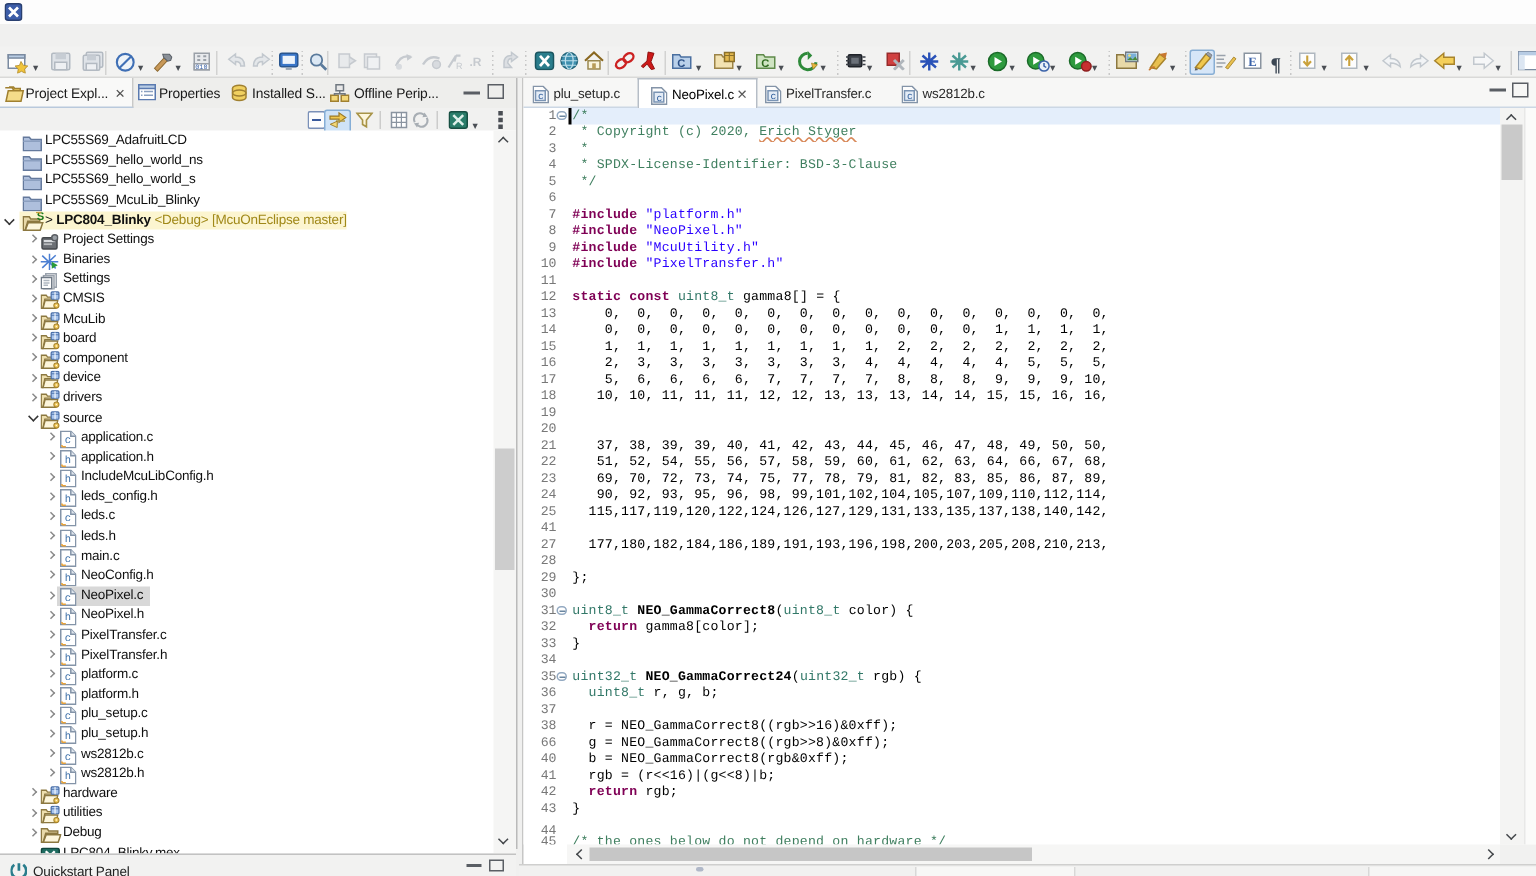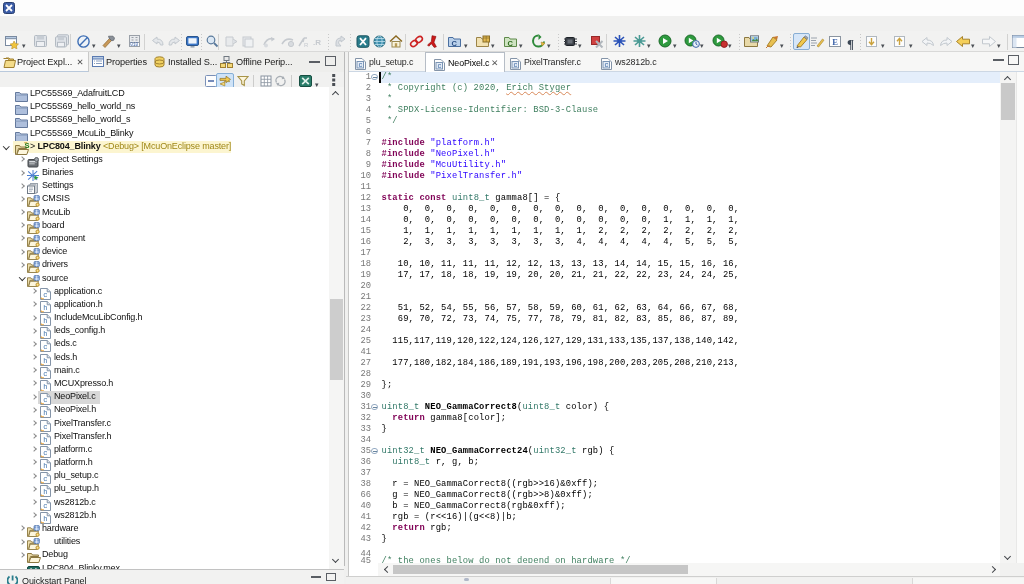--- a/index.html
+++ b/index.html
@@ -575,21 +575,21 @@
             <path d="M1.3 10.8 l2.6 0 M1.3 9.6 l0 1.2" stroke="#e8a33c" stroke-width="1.1"></path>
           </svg></div>
 <div class="ttx" style="top:277.8px;left:54px">main.c</div>
 <div class="tar" style="top:294.4px;left:32px"></div>
 <div class="tic" style="top:291.0px;left:40px"><svg width="11" height="12" viewBox="0 0 11 12">
             <path d="M0.5 0.5 L7.2 0.5 L10.5 3.8 L10.5 11.5 L0.5 11.5 Z" fill="#fff" stroke="#8494a8"></path>
             <path d="M7.2 0.5 L7.2 3.8 L10.5 3.8" fill="#dde4ec" stroke="#8494a8"></path>
             <text x="3.2" y="8.6" font-size="7" fill="#3a6ea8" font-family="Liberation Mono">h</text>
             <path d="M1.3 10.8 l2.6 0 M1.3 9.6 l0 1.2" stroke="#e8a33c" stroke-width="1.1"></path>
           </svg></div>
-<div class="ttx" style="top:291.0px;left:54px">MCUXpresso.h</div>
+<div class="ttx" style="top:291.0px;left:54px">NeoConfig.h</div>
 <div class="sel" style="top:304.0px"></div>
 <div class="tar" style="top:307.5px;left:32px"></div>
 <div class="tic" style="top:304.1px;left:40px"><svg width="11" height="12" viewBox="0 0 11 12">
             <path d="M0.5 0.5 L7.2 0.5 L10.5 3.8 L10.5 11.5 L0.5 11.5 Z" fill="#fff" stroke="#8494a8"></path>
             <path d="M7.2 0.5 L7.2 3.8 L10.5 3.8" fill="#dde4ec" stroke="#8494a8"></path>
             <text x="3.2" y="8.6" font-size="7" fill="#3a6ea8" font-family="Liberation Mono">c</text>
             <path d="M1.3 10.8 l2.6 0 M1.3 9.6 l0 1.2" stroke="#e8a33c" stroke-width="1.1"></path>
           </svg></div>
 <div class="ttx" style="top:304.1px;left:54px">NeoPixel.c</div>
 <div class="tar" style="top:320.7px;left:32px"></div>
@@ -678,21 +678,21 @@
 <div class="tar" style="top:452.5px;left:20px"></div>
 <div class="tic" style="top:449.1px;left:27px"><svg width="13" height="12" viewBox="0 0 13 12">
             <path d="M0.5 2.8 L3.8 2.8 L4.7 4.1 L9.5 4.1 L9.5 5.4 L2.9 5.4 L1.6 11.5 L0.5 11.5 Z" fill="#eedfae" stroke="#8c7840" stroke-width="0.9"></path>
             <path d="M3.1 6.3 L11.5 6.3 L10.3 11.5 L1.7 11.5 Z" fill="#fdf6dc" stroke="#8c7840" stroke-width="0.9"></path>
             <rect x="7.1" y="0.6" width="5.2" height="4.9" rx="0.7" fill="#a8c4ec" stroke="#4a6fa8" stroke-width="0.8"></rect>
             <path d="M7.1 2.2 h5.2" stroke="#4a6fa8" stroke-width="0.6"></path>
             <path d="M9.7 0.6 v4.9" stroke="#ffffff" stroke-width="0.7"></path>
             <circle cx="10.6" cy="9.7" r="1.7" fill="#f0c85a" stroke="#a8842c" stroke-width="0.7"></circle>
             <circle cx="10.6" cy="9.7" r="0.5" fill="#fdf6dc"></circle>
           </svg></div>
-<div class="ttx" style="top:449.1px;left:54px">utilities</div>
+<div class="ttx" style="top:449.1px;left:42px">utilities</div>
 <div class="tar" style="top:465.7px;left:20px"></div>
 <div class="tic" style="top:462.3px;left:27px"><svg width="14" height="11" viewBox="0 0 14 11">
             <path d="M0.5 1.5 L4.5 1.5 L5.5 3 L11.5 3 L11.5 4.5 L3.5 4.5 L1.8 10.5 L0.5 10.5 Z" fill="#e8d9a8" stroke="#8c7840"></path>
             <path d="M3.8 5.5 L13.5 5.5 L11.8 10.5 L1.9 10.5 Z" fill="#fdf6dc" stroke="#8c7840"></path>
           </svg></div>
 <div class="ttx" style="top:462.3px;left:42px">Debug</div>
 <div class="tic" style="top:475.5px;left:27px"><svg width="13" height="11" viewBox="0 0 13 11">
             <rect x="0.5" y="0.5" width="12" height="10" rx="1.5" fill="#1e6b60" stroke="#10453d"></rect>
             <path d="M3.5 2.5 L9.5 8.5 M9.5 2.5 L3.5 8.5" stroke="#fff" stroke-width="1.6"></path>
           </svg></div>
@@ -780,31 +780,33 @@
 <div class="cl" style="top:120.6px"><i class="kw">static</i> <i class="kw">const</i> <i class="ty">uint8_t</i> gamma8[] = {</div>
 <div class="ln" style="top:131.6px">13</div>
 <div class="cl" style="top:131.6px">    0,  0,  0,  0,  0,  0,  0,  0,  0,  0,  0,  0,  0,  0,  0,  0,</div>
 <div class="ln" style="top:142.6px">14</div>
 <div class="cl" style="top:142.6px">    0,  0,  0,  0,  0,  0,  0,  0,  0,  0,  0,  0,  1,  1,  1,  1,</div>
 <div class="ln" style="top:153.6px">15</div>
 <div class="cl" style="top:153.6px">    1,  1,  1,  1,  1,  1,  1,  1,  1,  2,  2,  2,  2,  2,  2,  2,</div>
 <div class="ln" style="top:164.6px">16</div>
 <div class="cl" style="top:164.6px">    2,  3,  3,  3,  3,  3,  3,  3,  4,  4,  4,  4,  4,  5,  5,  5,</div>
 <div class="ln" style="top:175.6px">17</div>
+<div class="cl" style="top:175.6px">    5,  6,  6,  6,  6,  7,  7,  7,  7,  8,  8,  8,  9,  9,  9, 10,</div>
 <div class="ln" style="top:186.6px">18</div>
 <div class="cl" style="top:186.6px">   10, 10, 11, 11, 11, 12, 12, 13, 13, 13, 14, 14, 15, 15, 16, 16,</div>
 <div class="ln" style="top:197.6px">19</div>
-<div class="cl" style="top:197.6px">   17, 17, 18, 18, 19, 19, 20, 20, 21, 21, 22, 22, 23, 24, 24, 25,</div>
 <div class="ln" style="top:208.6px">20</div>
 <div class="ln" style="top:219.6px">21</div>
+<div class="cl" style="top:219.6px">   37, 38, 39, 39, 40, 41, 42, 43, 44, 45, 46, 47, 48, 49, 50, 50,</div>
 <div class="ln" style="top:230.6px">22</div>
 <div class="cl" style="top:230.6px">   51, 52, 54, 55, 56, 57, 58, 59, 60, 61, 62, 63, 64, 66, 67, 68,</div>
 <div class="ln" style="top:241.6px">23</div>
 <div class="cl" style="top:241.6px">   69, 70, 72, 73, 74, 75, 77, 78, 79, 81, 82, 83, 85, 86, 87, 89,</div>
 <div class="ln" style="top:252.6px">24</div>
+<div class="cl" style="top:252.6px">   90, 92, 93, 95, 96, 98, 99,101,102,104,105,107,109,110,112,114,</div>
 <div class="ln" style="top:263.6px">25</div>
 <div class="cl" style="top:263.6px">  115,117,119,120,122,124,126,127,129,131,133,135,137,138,140,142,</div>
 <div class="ln" style="top:274.6px">41</div>
 <div class="ln" style="top:285.6px">27</div>
 <div class="cl" style="top:285.6px">  177,180,182,184,186,189,191,193,196,198,200,203,205,208,210,213,</div>
 <div class="ln" style="top:296.6px">28</div>
 <div class="ln" style="top:307.6px">29</div>
 <div class="cl" style="top:307.6px">};</div>
 <div class="ln" style="top:318.6px">30</div>
 <div class="ln" style="top:329.6px">31</div>

